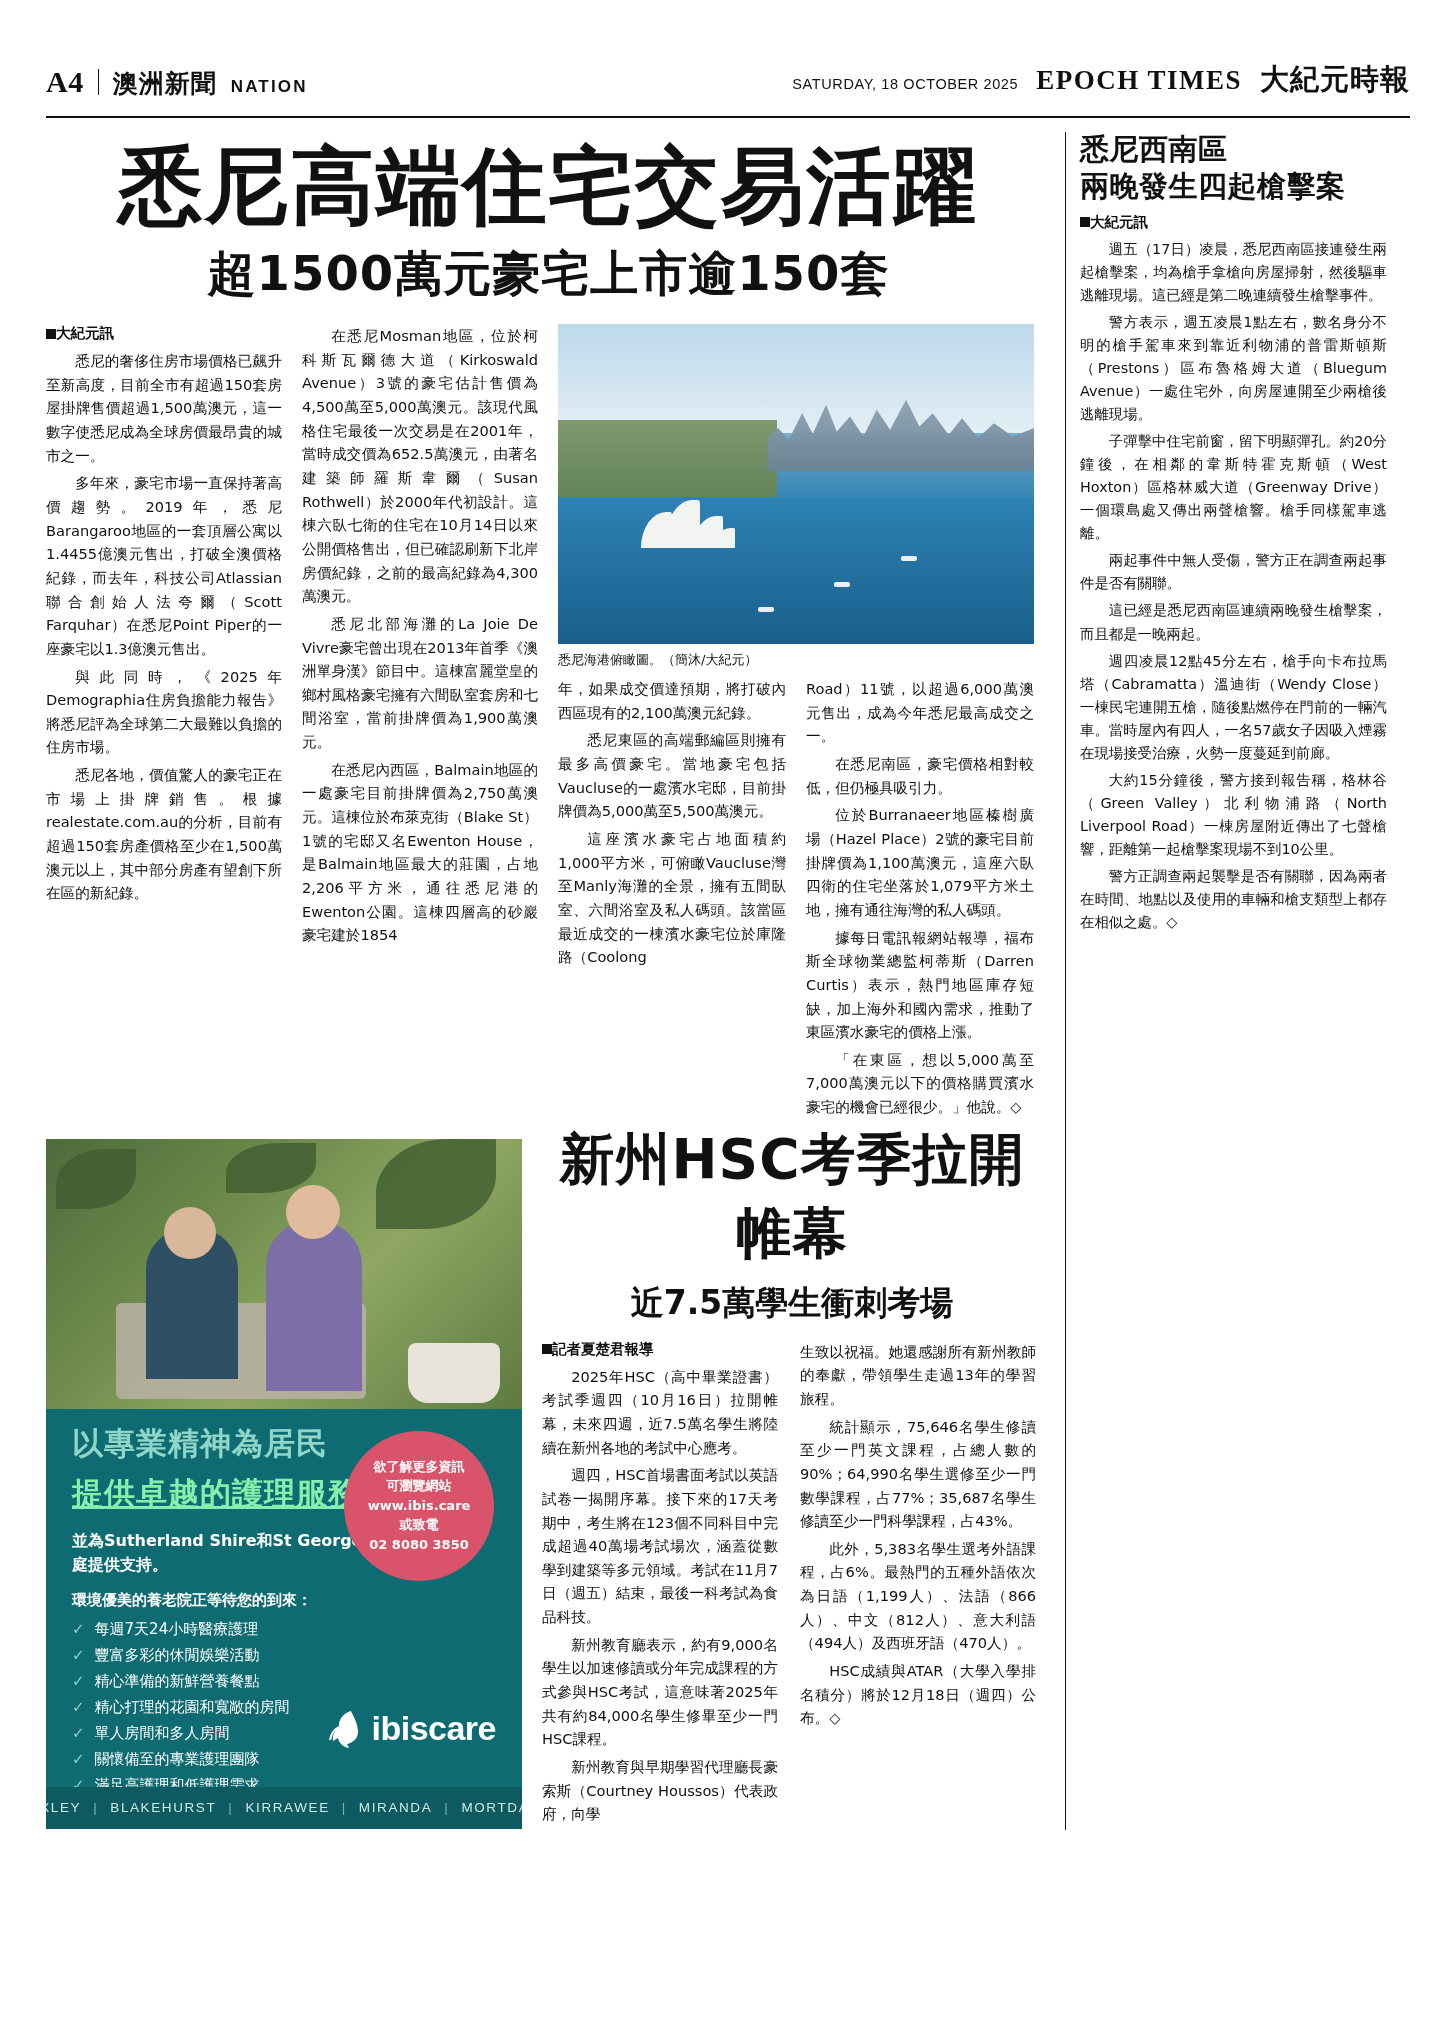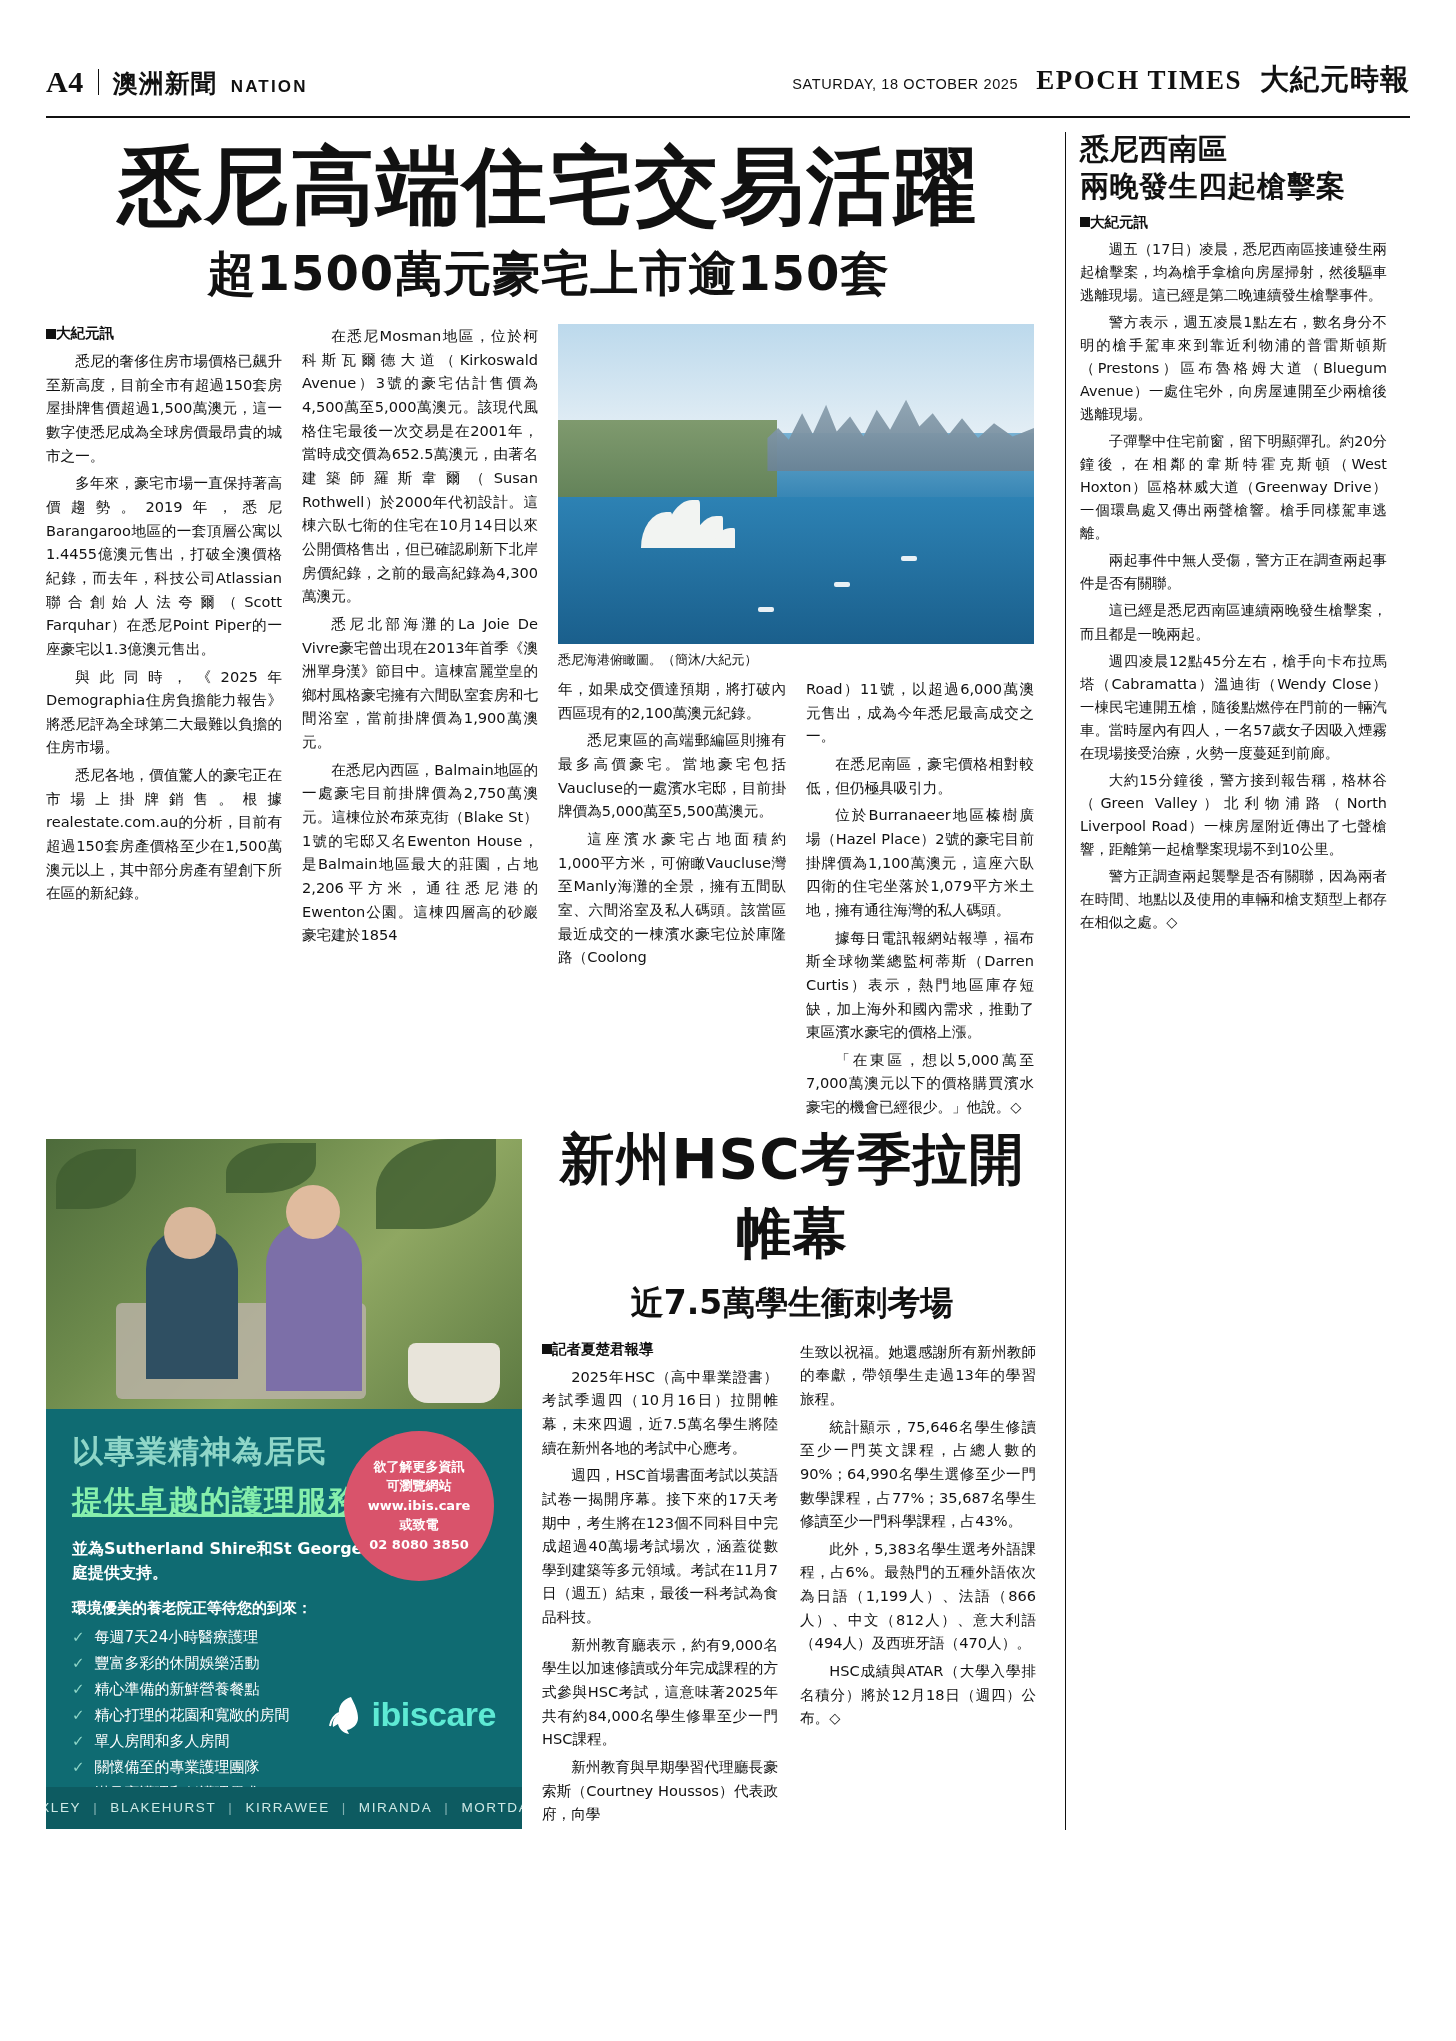--- a/index.html
+++ b/index.html
@@ -96,32 +96,32 @@
   }
   .ad-photo { position:absolute; left:0; top:0; width:476px; height:270px;
     background:linear-gradient(135deg,#4d6b3b 0%,#6f8c4d 35%,#8fa762 60%,#5d7a42 100%); overflow:hidden;}
   .ad-photo .leaf { position:absolute; background:#3f5d30; border-radius:60% 0 60% 0; opacity:.8; }
   .ad-photo .bench { position:absolute; left:70px; bottom:10px; width:250px; height:96px; background:#b9b2a4; border-radius:6px; opacity:.85;}
   .ad-photo .p1 { position:absolute; left:100px; bottom:30px; width:92px; height:150px; background:#2f4f62; border-radius:40px 40px 0 0;}
   .ad-photo .p1h { position:absolute; left:118px; bottom:150px; width:52px; height:52px; background:#d9b79b; border-radius:50%;}
   .ad-photo .p2 { position:absolute; left:220px; bottom:18px; width:96px; height:170px; background:#7c6fa8; border-radius:44px 44px 0 0;}
   .ad-photo .p2h { position:absolute; left:240px; bottom:170px; width:54px; height:54px; background:#e0bb9e; border-radius:50%;}
   .ad-photo .pot { position:absolute; right:22px; bottom:6px; width:92px; height:60px; background:#e8e4da; border-radius:8px 8px 20px 20px;}
-  .ad-body { position:absolute; left:0; top:270px; width:408px; height:380px; background:#0f6b72; padding:22px 26px; box-sizing:border-box; color:#fff; }
+  .ad-body { position:absolute; left:0; top:270px; width:408px; height:380px; background:#0f6b72; padding:14px 26px; box-sizing:border-box; color:#fff; }
   .ad-h1 { font-family:"DejaVu Sans", sans-serif; font-size:31px; font-weight:bold; color:#8fd6c8; letter-spacing:1px; }
   .ad-h2 { font-family:"DejaVu Sans", sans-serif; font-size:31px; font-weight:bold; color:#86efac; margin-top:8px; letter-spacing:1px;text-decoration:underline;}
   .ad-sub { font-family:"DejaVu Sans", sans-serif; font-size:16px; font-weight:bold; margin-top:14px; line-height:1.5;}
   .ad-lead { font-family:"DejaVu Sans", sans-serif; font-size:15px; font-weight:bold; margin-top:14px;}
   .ad-list { list-style:none; margin:10px 0 0 0; padding:0; }
   .ad-list li { font-family:"DejaVu Sans", sans-serif; font-size:15px; margin:7px 0; display:flex; gap:10px; align-items:center;}
   .tick { color:#8fd6c8; font-size:15px; }
   .ad-circle { position:absolute; right:28px; top:292px; width:150px; height:150px; border-radius:50%;
     background:#d9536b; color:#fff; display:flex; flex-direction:column; align-items:center; justify-content:center; text-align:center;
     font-family:"DejaVu Sans", sans-serif; font-size:13px; font-weight:bold; line-height:1.5; padding:10px; box-sizing:border-box;}
-  .ad-logo { position:absolute; right:26px; bottom:92px; display:flex; align-items:center; gap:8px; color:#5eead4;text-align:right;}
+  .ad-logo { position:absolute; right:26px; bottom:78px; display:flex; align-items:center; gap:8px; color:#ffffff;text-align:right;}
   .ad-logo-text { font-family:"Liberation Sans", sans-serif; font-size:34px; font-weight:bold; letter-spacing:-0.5px;}
   .ad-footer { position:absolute; left:0; bottom:0; width:476px; height:42px; background:#0d5b61;
     display:flex; align-items:center; justify-content:center; gap:12px; color:#cfe9e6;
     font-family:"Liberation Sans", sans-serif; font-size:13.5px; letter-spacing:1.6px;}
   .ad-footer span.sep { opacity:.6; }
 
   
   .bottom { }
   h2.b-head { font-family:"DejaVu Sans", sans-serif; font-size:55px; font-weight:bold; text-align:center; margin:0; letter-spacing:1px;}
   h3.b-sub { font-family:"DejaVu Sans", sans-serif; font-size:33px; font-weight:bold; text-align:center; margin:10px 0 0 0;}

